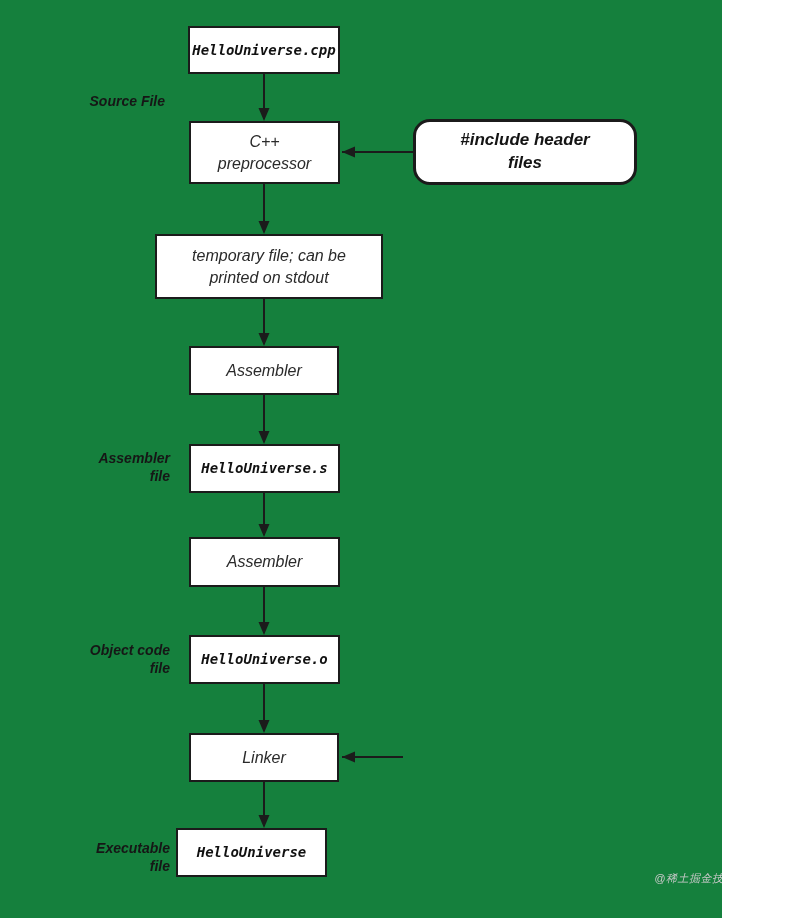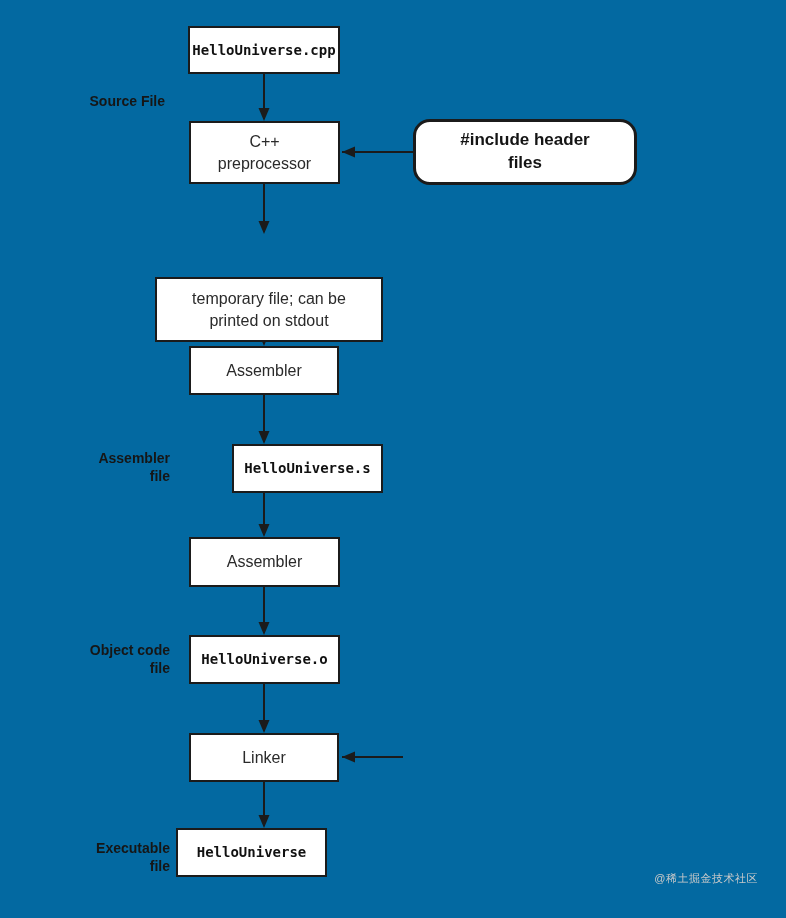--- a/index.html
+++ b/index.html
@@ -1,24 +1,25 @@
 <!DOCTYPE html>
 <html><head>
 <meta charset="utf-8">
 <style>
   * { margin: 0; padding: 0; box-sizing: border-box; }
   html, body { background: #ffffff; }
   .canvas {
     position: relative;
-    width: 786px;
+    width: 722px;
     height: 918px;
-    background: #0369a1;
+    background: #15803d;
     font-family: "Liberation Sans", sans-serif;
     color: #1c1c1c;
     overflow: hidden;
+    font-style: italic;
   }
   .arrow-layer {
     position: absolute;
     left: 0; top: 0;
     width: 786px; height: 918px;
     pointer-events: none;
   }
   .node {
     position: absolute;
     background: #ffffff;
@@ -61,23 +62,23 @@
     text-align: right;
     font-size: 11px;
     color: #c9c9c9;
     letter-spacing: 0.5px;
   }
 
   
   #n-cpp        { left: 188px; top:  26px; width: 152px; height: 48px; }
   #n-preproc    { left: 189px; top: 121px; width: 151px; height: 63px; }
   #n-include    { left: 413px; top: 119px; width: 224px; height: 66px; border-radius: 17px; }
-  #n-temp       { left: 155px; top: 234px; width: 228px; height: 65px; margin-top: 43px; }
+  #n-temp       { left: 155px; top: 234px; width: 228px; height: 65px; }
   #n-compiler   { left: 189px; top: 346px; width: 150px; height: 49px; }
-  #n-sfile      { left: 189px; top: 444px; width: 151px; height: 49px; margin-left: 43px; }
+  #n-sfile      { left: 189px; top: 444px; width: 151px; height: 49px; }
   #n-assembler  { left: 189px; top: 537px; width: 151px; height: 50px; }
   #n-ofile      { left: 189px; top: 635px; width: 151px; height: 49px; }
   #n-linker     { left: 189px; top: 733px; width: 150px; height: 49px; }
   #n-objlib     { left: 403px; top: 724px; width: 224px; height: 65px; }
   #n-exe        { left: 176px; top: 828px; width: 151px; height: 49px; }
 
   #l-source     { left: 5px; top:  92px; width: 160px; }
   #l-assembler  { left: 5px; top: 449px; width: 165px; }
   #l-object     { left: 5px; top: 641px; width: 165px; }
   #l-executable { left: 5px; top: 839px; width: 165px; }

